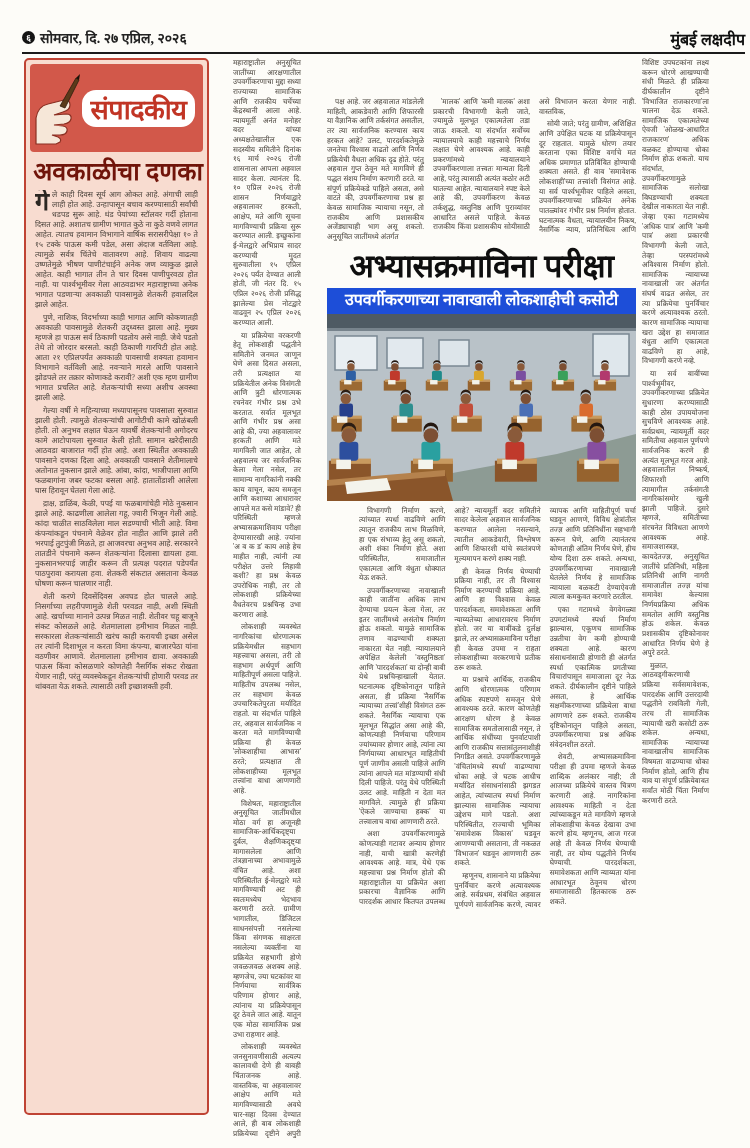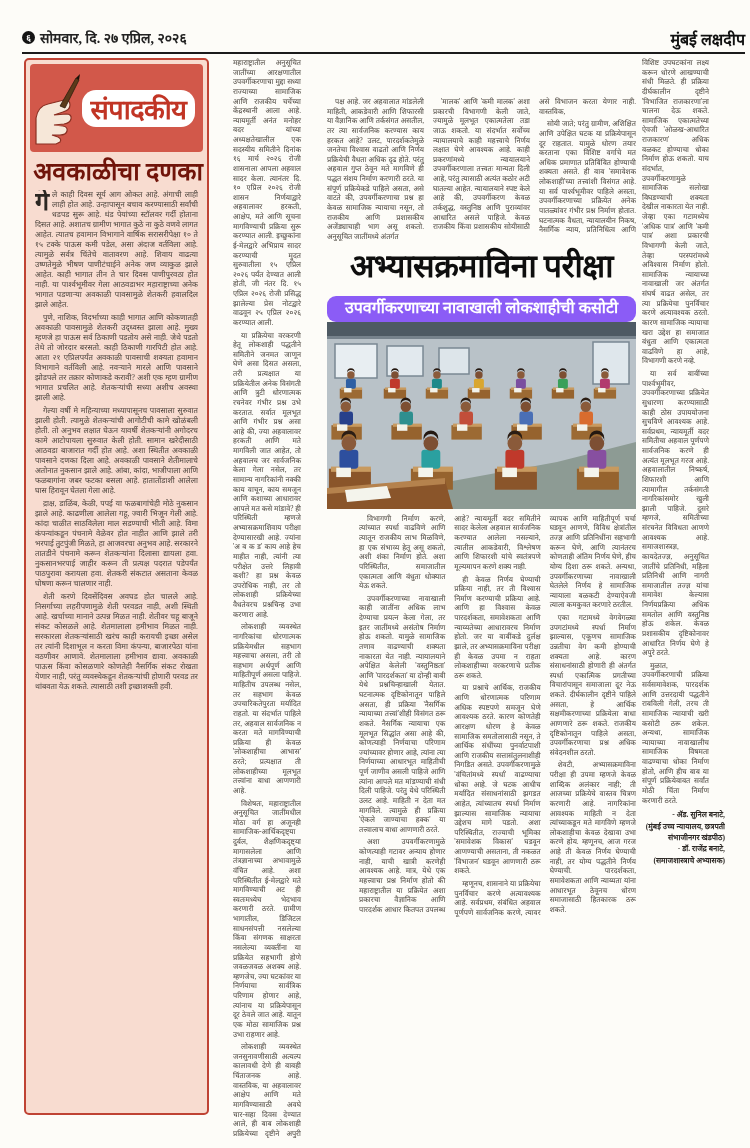--- a/index.html
+++ b/index.html
@@ -65,27 +65,27 @@
   .colE{left:626px;width:99px;height:1082px;}
   .mid{position:absolute;left:327px;top:58px;width:309px;}
   .mid-top,.mid-bottom{
     column-count:3;column-gap:9px;
     font-size:7.3px;line-height:1.32;text-align:justify;color:#443e37;overflow:hidden;margin-top:39px;
   }
   .mid-top{height:147px;}
   .mid-bottom{height:668px;margin-top:5px;margin-left:32px;}
   .mid-top p,.mid-bottom p{margin:0 0 3px;text-indent:8px;}
   .art-headline{
-    margin:5px 0 12px;text-align:center;
+    margin:5px 0 4px;text-align:center;
     font-size:32px;font-weight:800;color:#0e0e0e;line-height:1.1;letter-spacing:-0.5px;
-    font-family:Liberation Serif, serif;
+    font-family:Liberation Sans, sans-serif;
   }
   .art-subhead{
-    margin-top:3px;background:#8b5cf6;color:#ffffff;text-align:center;
-    font-size:16px;font-weight:700;padding:3px 2px 5px;line-height:1.1;border-radius:9px;
+    margin-top:3px;background:#1d4ed8;color:#ffffff;text-align:center;
+    font-size:16px;font-weight:700;padding:3px 2px 5px;line-height:1.1;
   }
   .art-photo{width:309px;height:187px;display:block;background:#aeb6bc;}
   
   .bylines{margin-top:4px;text-align:right;font-weight:bold;font-size:7.6px;line-height:1.5;color:#2e2a26;}
   .bylines div{text-indent:0;}
 </style>
 </head>
 <body>
 
 <div class="header">
@@ -300,21 +300,14 @@
     <p>या प्रश्नाचे आर्थिक, राजकीय आणि धोरणात्मक परिणाम अधिक स्पष्टपणे समजून घेणे आवश्यक ठरते. कारण कोणतेही आरक्षण धोरण हे केवळ सामाजिक समतोलासाठी नसून, ते आर्थिक संधींच्या पुनर्वाटपाशी आणि राजकीय सत्तासंतुलनाशीही निगडित असते. उपवर्गीकरणामुळे 'वंचितांमध्ये स्पर्धा' वाढण्याचा धोका आहे. जे घटक आधीच मर्यादित संसाधनांसाठी झगडत आहेत, त्यांच्यातच स्पर्धा निर्माण झाल्यास सामाजिक न्यायाचा उद्देशच मागे पडतो. अशा परिस्थितीत, राज्याची भूमिका 'समावेशक विकास' घडवून आणण्याची असताना, ती नकळत 'विभाजन' घडवून आणणारी ठरू शकते.</p>
     <p>म्हणूनच, शासनाने या प्रक्रियेचा पुनर्विचार करणे अत्यावश्यक आहे. सर्वप्रथम, संबंधित अहवाल पूर्णपणे सार्वजनिक करणे, त्यावर व्यापक आणि माहितीपूर्ण चर्चा घडवून आणणे, विविध क्षेत्रांतील तज्ज्ञ आणि प्रतिनिधींना सहभागी करून घेणे, आणि त्यानंतरच कोणताही अंतिम निर्णय घेणे, हीच योग्य दिशा ठरू शकते. अन्यथा, उपवर्गीकरणाच्या नावाखाली घेतलेले निर्णय हे सामाजिक न्यायाला बळकटी देण्याऐवजी त्याला कमकुवत करणारे ठरतील.</p>
     <p>एका गटामध्ये वेगवेगळ्या उपगटांमध्ये स्पर्धा निर्माण झाल्यास, एकूणच सामाजिक उन्नतीचा वेग कमी होण्याची शक्यता आहे. कारण संसाधनांसाठी होणारी ही अंतर्गत स्पर्धा एकात्मिक प्रगतीच्या विचारांपासून समाजाला दूर नेऊ शकते. दीर्घकालीन दृष्टीने पाहिले असता, हे आर्थिक सक्षमीकरणाच्या प्रक्रियेला बाधा आणणारे ठरू शकते. राजकीय दृष्टिकोनातून पाहिले असता, उपवर्गीकरणाचा प्रश्न अधिक संवेदनशील ठरतो.</p>
     <p>शेवटी, अभ्यासक्रमाविना परीक्षा ही उपमा म्हणजे केवळ शाब्दिक अलंकार नाही; ती आजच्या प्रक्रियेचे वास्तव चित्रण करणारी आहे. नागरिकांना आवश्यक माहिती न देता त्यांच्याकडून मते मागविणे म्हणजे लोकशाहीचा केवळ देखावा उभा करणे होय. म्हणूनच, आज गरज आहे ती केवळ निर्णय घेण्याची नाही, तर योग्य पद्धतीने निर्णय घेण्याची. पारदर्शकता, समावेशकता आणि न्याय्यता यांना आधारभूत ठेवूनच धोरण समाजासाठी हितकारक ठरू शकते.</p>
   </div>
 </div>
 
 <div class="newscol colE">
   <p>विशिष्ट उपघटकांना लक्ष्य करून धोरणे आखण्याची संधी मिळते. ही प्रक्रिया दीर्घकालीन दृष्टीने 'विभाजित राजकारणा'ला चालना देऊ शकते. सामाजिक एकात्मतेच्या ऐवजी 'ओळख-आधारित राजकारण' अधिक बळकट होण्याचा धोका निर्माण होऊ शकतो. याच संदर्भात, उपवर्गीकरणामुळे सामाजिक सलोखा बिघडण्याची शक्यता देखील नाकारता येत नाही. जेव्हा एका गटामध्येच 'अधिक पात्र' आणि 'कमी पात्र' अशा प्रकारची विभागणी केली जाते, तेव्हा परस्परांमध्ये अविश्वास निर्माण होतो. सामाजिक न्यायाच्या नावाखाली जर अंतर्गत संघर्ष वाढत असेल, तर त्या प्रक्रियेचा पुनर्विचार करणे अत्यावश्यक ठरतो. कारण सामाजिक न्यायाचा खरा उद्देश हा समाजात बंधुता आणि एकात्मता वाढविणे हा आहे, विभागणी करणे नव्हे.</p>
   <p>या सर्व बाबींच्या पार्श्वभूमीवर, उपवर्गीकरणाच्या प्रक्रियेत सुधारणा करण्यासाठी काही ठोस उपाययोजना सुचविणे आवश्यक आहे. सर्वप्रथम, न्यायमूर्ती बदर समितीचा अहवाल पूर्णपणे सार्वजनिक करणे ही अत्यंत मूलभूत गरज आहे. अहवालातील निष्कर्ष, शिफारशी आणि त्यामागील तर्कसंगती नागरिकांसमोर खुली झाली पाहिजे. दुसरे म्हणजे, समितीच्या संरचनेत विविधता आणणे आवश्यक आहे. समाजशास्त्रज्ञ, कायदेतज्ज्ञ, अनुसूचित जातींचे प्रतिनिधी, महिला प्रतिनिधी आणि नागरी समाजातील तज्ज्ञ यांचा समावेश केल्यास निर्णयप्रक्रिया अधिक समतोल आणि वस्तुनिष्ठ होऊ शकेल. केवळ प्रशासकीय दृष्टिकोनावर आधारित निर्णय घेणे हे अपुरे ठरते.</p>
-  <p>मुळात, उपवर्गीकरणाची प्रक्रिया सर्वसमावेशक, पारदर्शक आणि उत्तरदायी पद्धतीने राबविली गेली, तरच ती सामाजिक न्यायाची खरी कसोटी ठरू शकेल. अन्यथा, सामाजिक न्यायाच्या नावाखालीच सामाजिक विषमता वाढण्याचा धोका निर्माण होतो, आणि हीच बाब या संपूर्ण प्रक्रियेबाबत सर्वांत मोठी चिंता निर्माण करणारी ठरते.</p>
-  <div class="bylines">
-    <div>- ॲड. सुनिल बनाटे,</div>
-    <div>(मुंबई उच्च न्यायालय, छत्रपती</div>
-    <div>संभाजीनगर खंडपीठ)</div>
-    <div>- डॉ. राजेंद्र बनाटे,</div>
-    <div>(समाजशास्त्राचे अभ्यासक)</div>
-  </div>
+  <p>मुळात, आठवड्गीकरणाची प्रक्रिया सर्वसमावेशक, पारदर्शक आणि उत्तरदायी पद्धतीने राबविली गेली, तरच ती सामाजिक न्यायाची खरी कसोटी ठरू शकेल. अन्यथा, सामाजिक न्यायाच्या नावाखालीच सामाजिक विषमता वाढण्याचा धोका निर्माण होतो, आणि हीच बाब या संपूर्ण प्रक्रियेबाबत सर्वांत मोठी चिंता निर्माण करणारी ठरते.</p>
 </div>
 
 </body></html>

